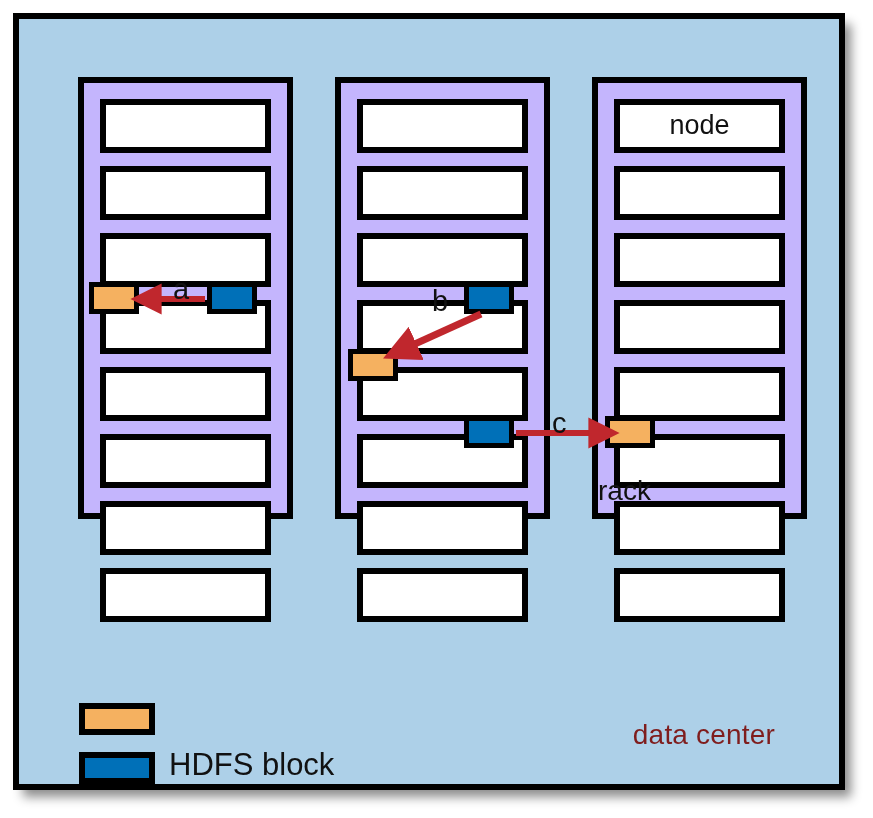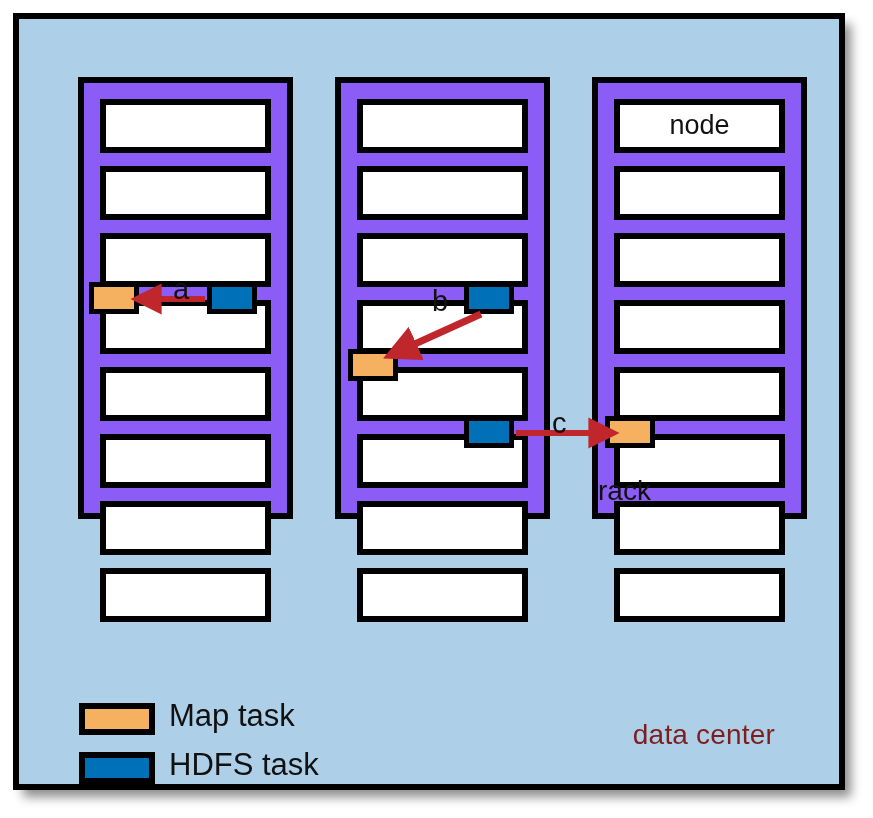--- a/index.html
+++ b/index.html
@@ -28,21 +28,21 @@
     font-size:28px;
     color:#7f1d1d;
     letter-spacing:0.2px;
   }
 
   
   .rack{
     position:absolute;
     top:58px;
     width:215px;height:442px;
-    background:#8b5cf6;
+    background:#c4b5fd;
     border:6px solid #000000;
     box-sizing:border-box;
   }
   #rack-1{left:59px;}
   #rack-2{left:316px;}
   #rack-3{left:573px;}
 
   .rack-label{
     position:absolute;
     left:0;right:0;bottom:6px;
@@ -205,25 +205,24 @@
         </div>
       <div class="slot" style="top:485px">
           <span class="slot-label"></span>
         </div>
       <div class="rack-label">rack</div>
     </div>
 
     <div class="legend">
       <div class="legend-row">
         <span class="legend-swatch map"></span>
-        <span class="legend-text">Map task</span>
       </div>
       <div class="legend-row">
         <span class="legend-swatch hdfs"></span>
-        <span class="legend-text">HDFS task</span>
+        <span class="legend-text">HDFS block</span>
       </div>
     </div>
 
     <div class="dc-label">data center</div>
   </div>
 
   <div class="chip map" style="left:89px;top:282px"></div>
   <div class="chip hdfs" style="left:207px;top:282px"></div>
 
   <div class="chip hdfs" style="left:464px;top:282px"></div>

